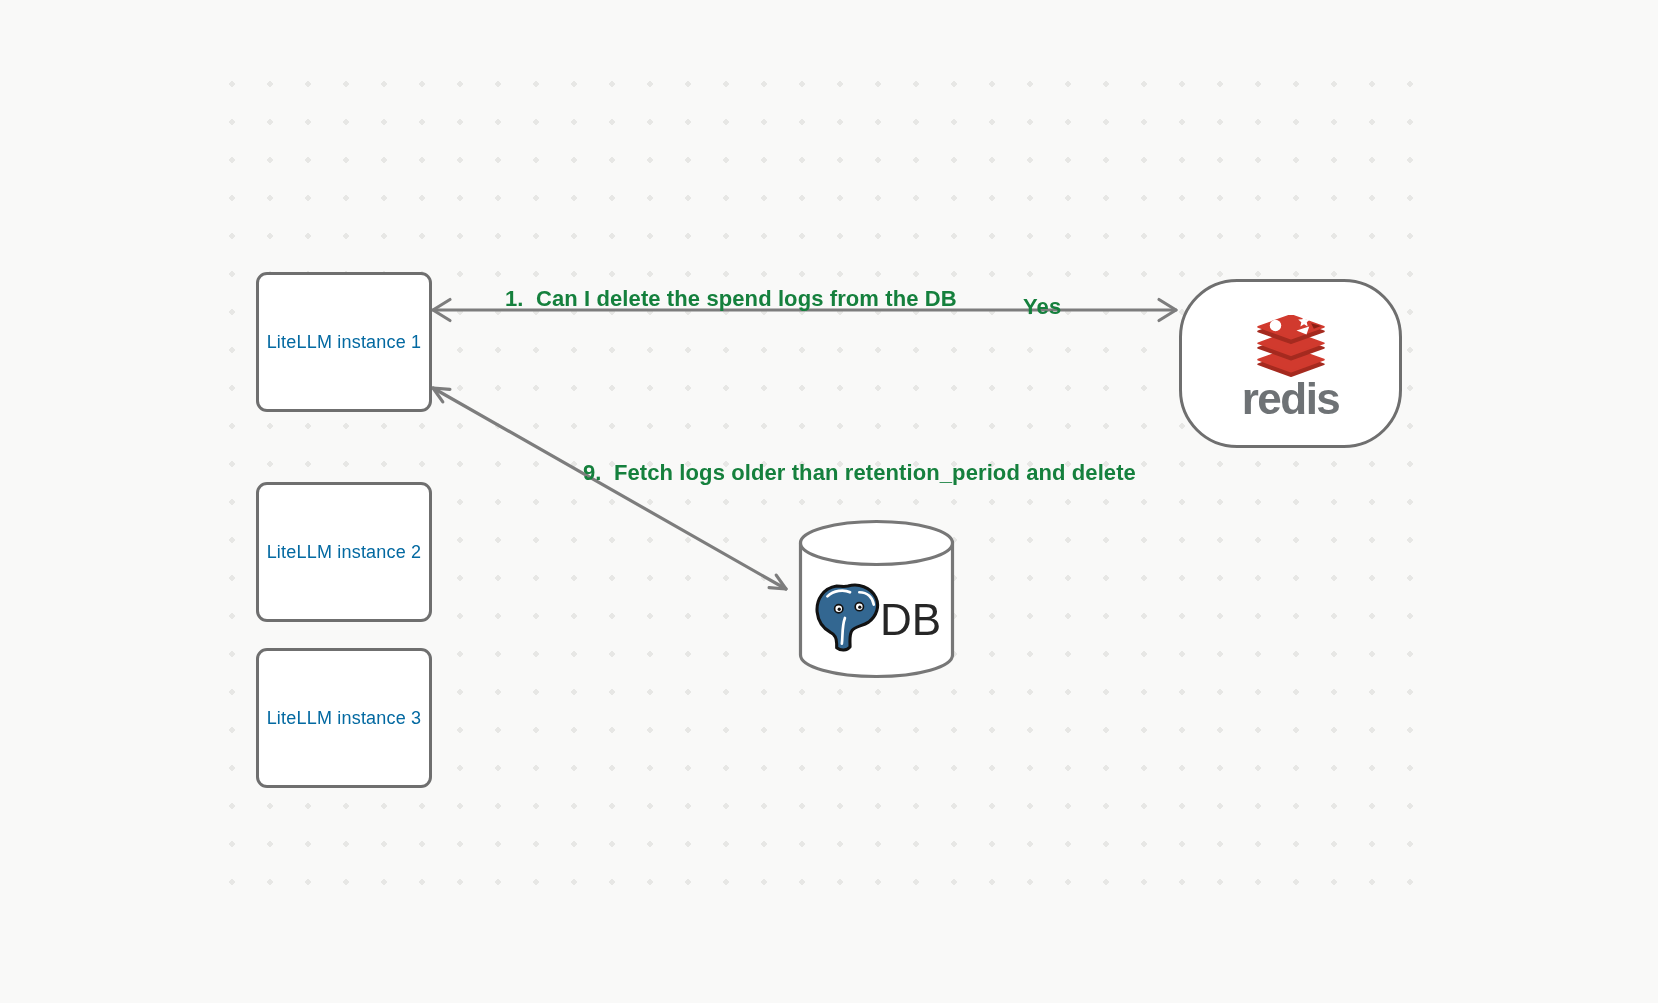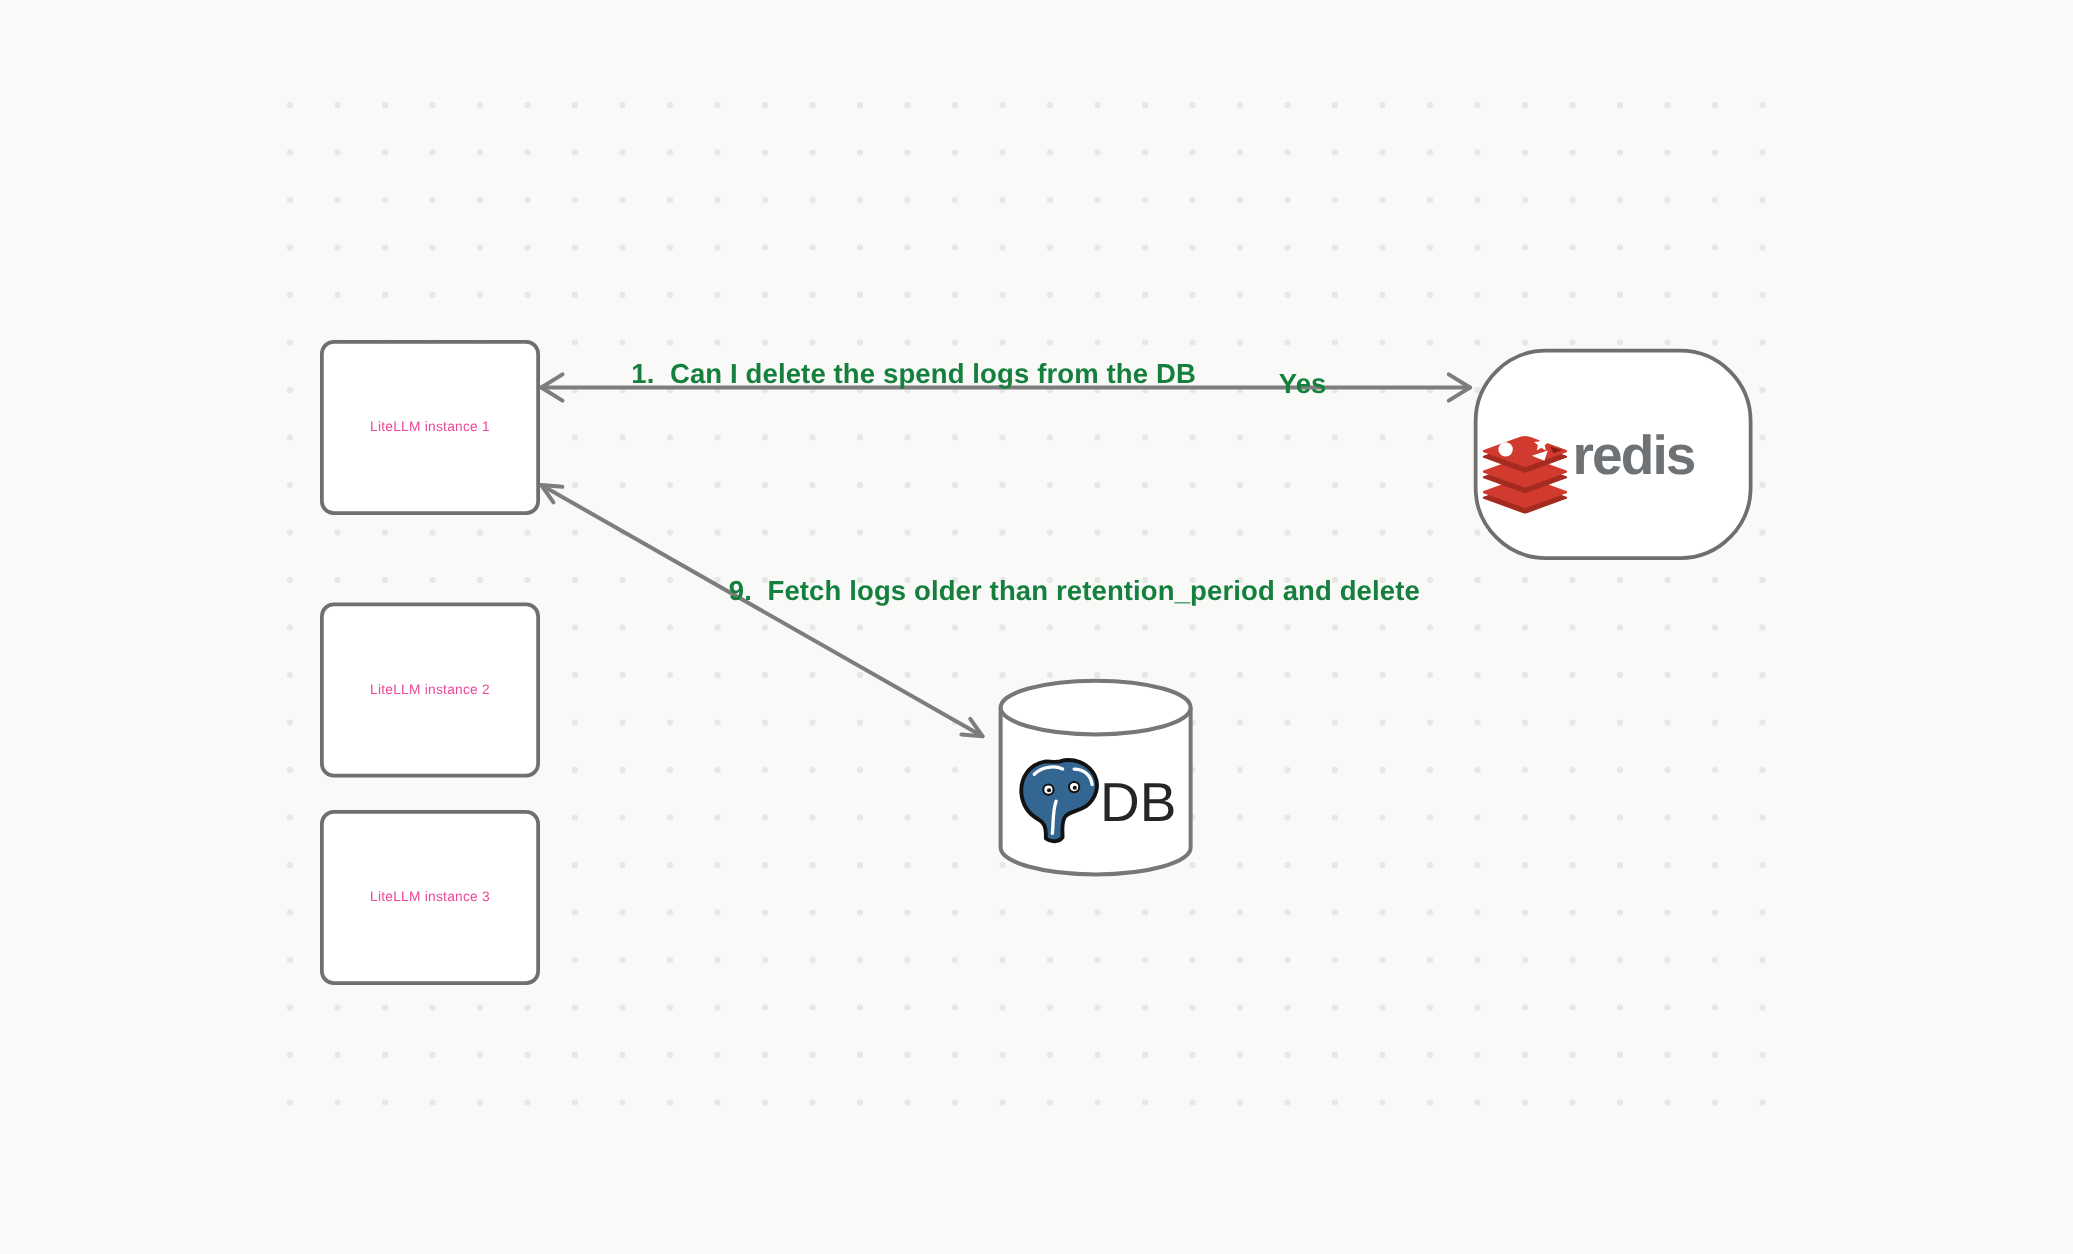--- a/index.html
+++ b/index.html
@@ -15,41 +15,41 @@
     background-size:38px 38px;
   }
   .edges-svg{position:absolute;left:0;top:0;width:1658px;height:1003px;z-index:1;}
   .edges-svg path{stroke:#7d7d7d;stroke-width:3.2;fill:none;stroke-linecap:round;stroke-linejoin:round;}
   .instance-box{
     position:absolute;left:256px;width:176px;height:140px;
     background:#ffffff;border:3px solid #6f6f6f;border-radius:11px;
     display:flex;align-items:center;justify-content:center;
     z-index:2;box-sizing:border-box;
   }
-  .instance-box span{font-size:11px;color:#ec4899;letter-spacing:.2px;}
+  .instance-box span{font-size:18px;color:#0369a1;letter-spacing:.2px;}
   .box1{top:272px}.box2{top:482px}.box3{top:648px}
   .edge-label{
     position:absolute;z-index:3;font-size:22px;font-weight:700;color:#15803d;
     white-space:pre;letter-spacing:.1px;
   }
   .lbl1{left:505px;top:286px}
   .lbl-yes{left:1023px;top:294px}
   .lbl2{left:583px;top:460px}
   .redis-node{
     position:absolute;left:1179px;top:279px;width:223px;height:169px;
     background:#fff;border:3px solid #6f6f6f;border-radius:58px;
-    display:flex;align-items:center;
+    display:flex;flex-direction:column;align-items:center;
     z-index:2;box-sizing:border-box;
   }
   .redis-node .redis-logo{margin-top:33px;}
   .redis-word{
     font-size:44px;font-weight:700;color:#6e7275;letter-spacing:-1.5px;
     line-height:40px;margin-top:2px;
   }
-  .db-node{position:absolute;left:798px;top:542px;width:157px;height:160px;z-index:2;}
+  .db-node{position:absolute;left:798px;top:519px;width:157px;height:160px;z-index:2;}
   .db-node .cyl{position:absolute;left:0;top:0;}
   .db-node .pg{position:absolute;left:15px;top:64px;}
   .db-label{
     position:absolute;left:82px;top:79px;font-size:44px;font-weight:500;color:#262626;
     line-height:44px;
   }
 </style>
 </head>
 <body>
 

